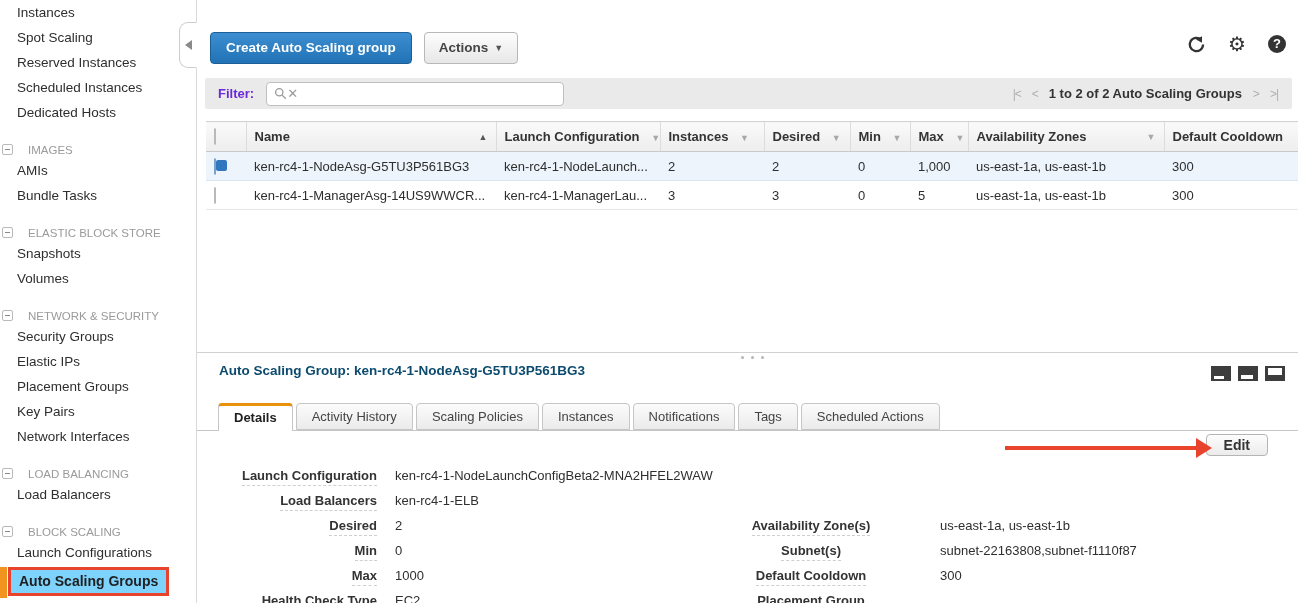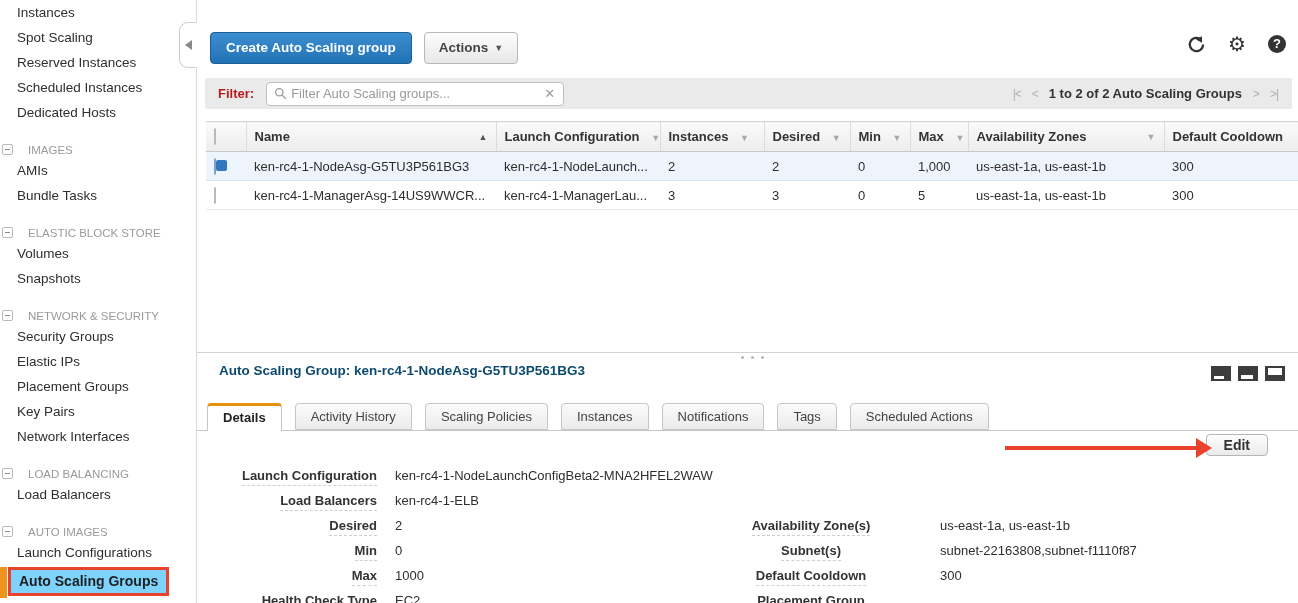--- a/index.html
+++ b/index.html
@@ -41,21 +41,21 @@
     padding:7px 14px 8px; cursor:pointer; font-family:inherit; }
   .chev { font-size:9px; color:#555; margin-left:6px; position:relative; top:-1px; }
   .top-icons { position:absolute; top:34px; right:12px; display:flex; gap:22px; align-items:center; }
   .icon-gear { font-size:20px; color:#333; line-height:20px; cursor:pointer; }
   .icon-help { width:18px; height:18px; border-radius:50%; background:#333; color:#fff;
     font-weight:bold; font-size:13px; text-align:center; line-height:18px; cursor:pointer; }
 
   
   .filter-bar { position:absolute; top:78px; left:205px; width:1087px; height:31px;
     background:#eaeaea; border-radius:2px; display:flex; align-items:center; }
-  .filter-label { font-weight:bold; font-size:13px; margin-left:13px; color:#b91c1c; }
+  .filter-label { font-weight:bold; font-size:13px; margin-left:13px; color:#6d28d9; }
   .search-box { margin-left:12px; width:298px; height:24px; background:#fff;
     border:1px solid #bfbfbf; border-radius:4px; display:flex; align-items:center; }
   .search-box input { border:none; outline:none; flex:1; font-size:13px; color:#555;
     font-family:inherit; background:transparent; padding:0 4px; min-width:0; }
   .search-box input::placeholder { color:#9a9a9a; }
   .clear-x { color:#9a9a9a; font-size:13px; margin-right:8px; cursor:pointer; }
   .pagination { position:absolute; right:14px; top:0; height:31px; display:flex;
     align-items:center; gap:11px; font-size:13px; }
   .pg-arrow { color:#b0b0b0; font-size:12px; letter-spacing:-1px; cursor:pointer; }
   .pg-text { font-weight:bold; color:#333; }
@@ -84,21 +84,21 @@
   .drag-dots { position:absolute; top:356px; left:741px; display:flex; gap:7px; cursor:row-resize; }
   .drag-dots i { width:3px; height:3px; background:#b5b5b5; border-radius:50%; }
   .panel-title { position:absolute; top:363px; left:219px; font-size:13.5px; font-weight:bold; color:#0c4a6e; }
   .pane-icons { position:absolute; top:366px; right:13px; display:flex; gap:7px; }
   .pane-icon { width:20px; height:15px; background:#3d3d3d; position:relative; cursor:pointer; }
   .pane-icon i { position:absolute; background:#fff; }
   .pane-icon.p1 i { left:3px; right:7px; bottom:2px; height:3px; }
   .pane-icon.p2 i { left:3px; right:5px; bottom:2px; height:4px; }
   .pane-icon.p3 i { left:3px; right:3px; top:2px; height:7px; }
 
-  .tabs { position:absolute; top:403px; left:207px; display:flex; gap:13px; z-index:2; }
+  .tabs { position:absolute; top:403px; left:218px; display:flex; gap:3px; z-index:2; }
   .tab { height:27px; line-height:25px; padding:0 15px; background:linear-gradient(#fbfbfb,#ebebeb);
     border:1px solid #c6c6c6; border-radius:4px 4px 0 0; font-size:13px; color:#444;
     white-space:nowrap; cursor:pointer; }
   .tab.active { height:28px; background:#fff; border-bottom:none; border-top:3px solid #e8910c;
     font-weight:bold; color:#1f1f1f; line-height:23px; }
   .tabs-line { position:absolute; top:430px; left:197px; right:0; border-top:1px solid #c6c6c6; z-index:1; }
 
   .edit-btn { position:absolute; top:434px; right:30px; padding:2px 17px;
     background:linear-gradient(#fdfdfd,#ebebeb); border:1px solid #b5b5b5; border-radius:4px;
     font-weight:bold; font-size:14px; color:#333; z-index:3; cursor:pointer; font-family:inherit; }
@@ -129,42 +129,42 @@
     <span class="collapse-box"></span>
     <span>IMAGES</span>
   </div>
   <div class="side-item">AMIs</div>
   <div class="side-item">Bundle Tasks</div>
 
   <div class="side-section">
     <span class="collapse-box"></span>
     <span>ELASTIC BLOCK STORE</span>
   </div>
+  <div class="side-item">Snapshots</div>
   <div class="side-item">Volumes</div>
-  <div class="side-item">Snapshots</div>
 
   <div class="side-section">
     <span class="collapse-box"></span>
     <span>NETWORK &amp; SECURITY</span>
   </div>
   <div class="side-item">Security Groups</div>
   <div class="side-item">Elastic IPs</div>
   <div class="side-item">Placement Groups</div>
   <div class="side-item">Key Pairs</div>
   <div class="side-item">Network Interfaces</div>
 
   <div class="side-section">
     <span class="collapse-box"></span>
     <span>LOAD BALANCING</span>
   </div>
   <div class="side-item">Load Balancers</div>
 
   <div class="side-section">
     <span class="collapse-box"></span>
-    <span>AUTO IMAGES</span>
+    <span>BLOCK SCALING</span>
   </div>
   <div class="side-item">Launch Configurations</div>
 
   <div class="side-item-selected">
     <span class="orange-bar"></span>
     <span class="red-box">Auto Scaling Groups</span>
   </div>
 </div>
 
 <div class="sidebar-collapse">
@@ -187,21 +187,20 @@
   <span class="icon-help">?</span>
 </div>
 
 <div class="filter-bar" style="position:absolute;">
   <span class="filter-label">Filter:</span>
   <div class="search-box">
     <svg width="13" height="13" viewBox="0 0 16 16" style="margin-left:7px; flex:none;">
       <circle cx="6.5" cy="6.5" r="4.5" fill="none" stroke="#9a9a9a" stroke-width="1.6"></circle>
       <line x1="10" y1="10" x2="14.5" y2="14.5" stroke="#9a9a9a" stroke-width="1.6"></line>
     </svg>
-    <input type="text" placeholder="Filter Auto Scaling groups..." style="">
     <span class="clear-x">✕</span>
   </div>
   <div class="pagination">
     <span class="pg-arrow">|&lt;</span>
     <span class="pg-arrow">&lt;</span>
     <span class="pg-text">1 to 2 of 2 Auto Scaling Groups</span>
     <span class="pg-arrow">&gt;</span>
     <span class="pg-arrow">&gt;|</span>
   </div>
 </div>

